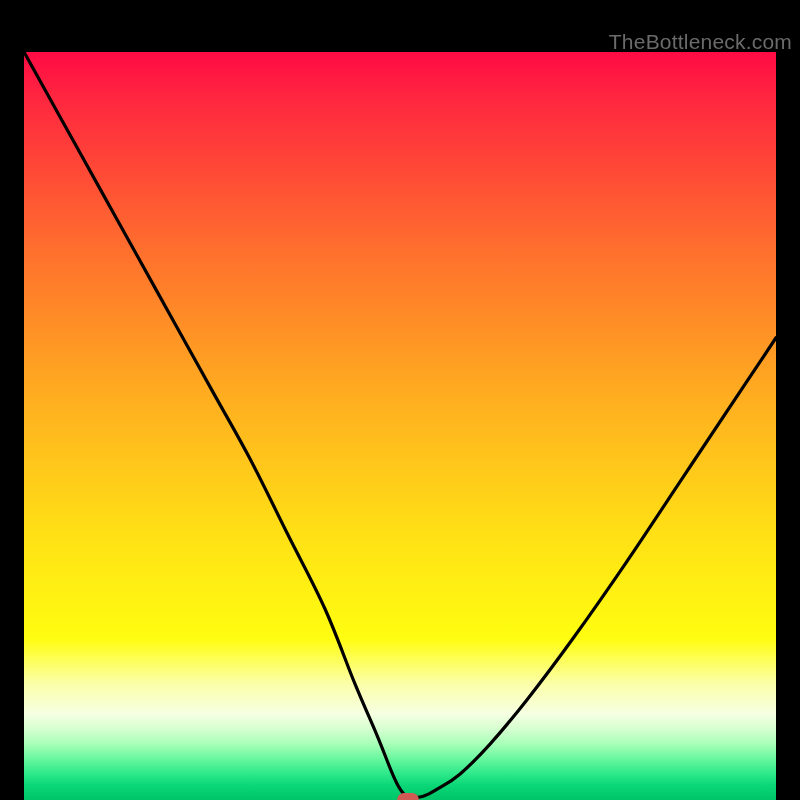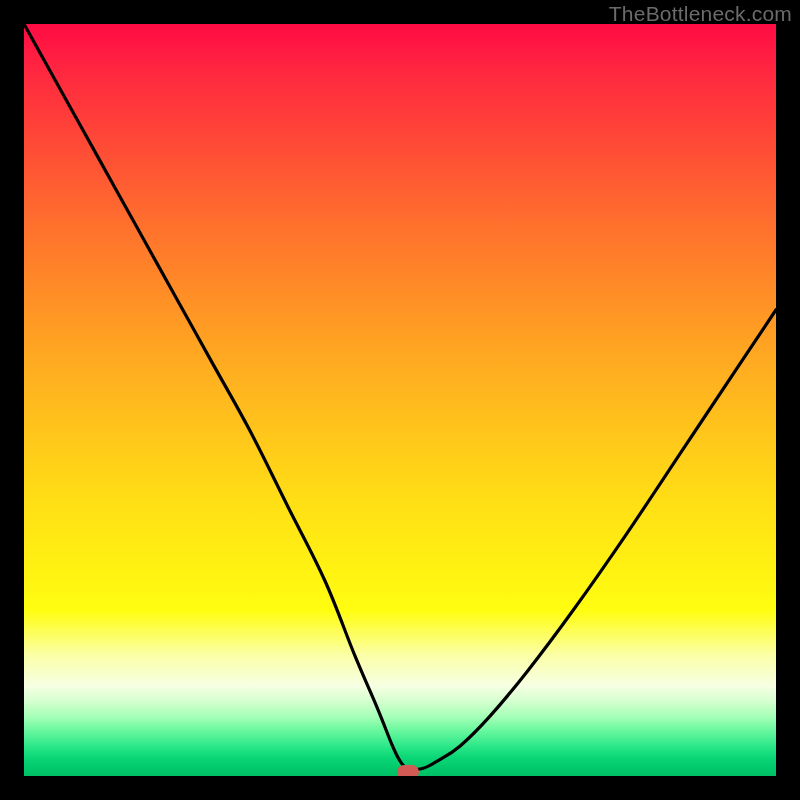--- a/index.html
+++ b/index.html
@@ -9,20 +9,21 @@
     height: 800px;
     overflow: hidden;
     background: #000;
     font-family: Arial, Helvetica, sans-serif;
   }
   .frame {
     position: relative;
     width: 800px;
     height: 756px;
     box-sizing: border-box;
+    margin-top: 28px;
   }
   .plot-area {
     position: absolute;
     left: 24px;
     top: 24px;
     width: 752px;
     height: 752px;
     overflow: hidden;
   }
   .gradient {

